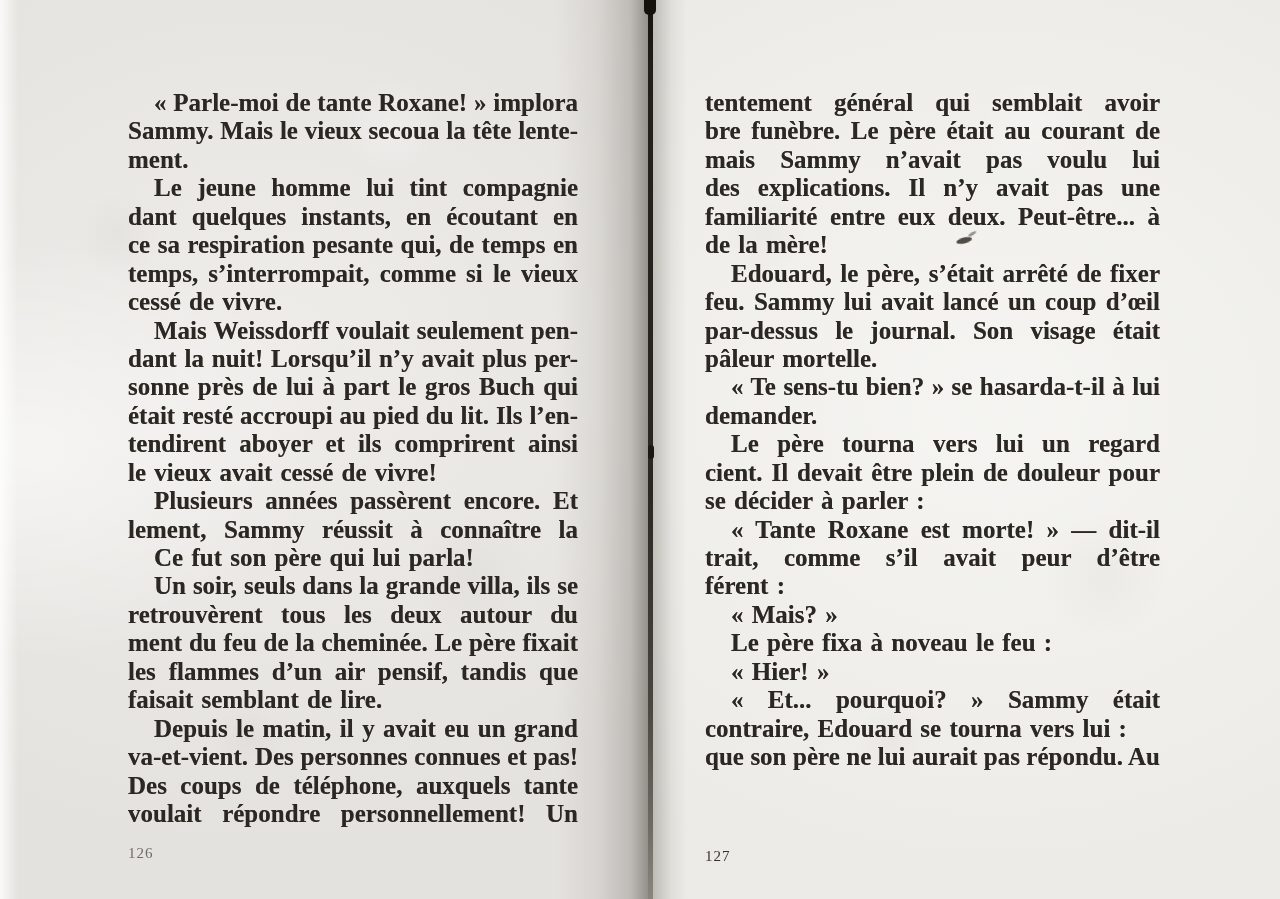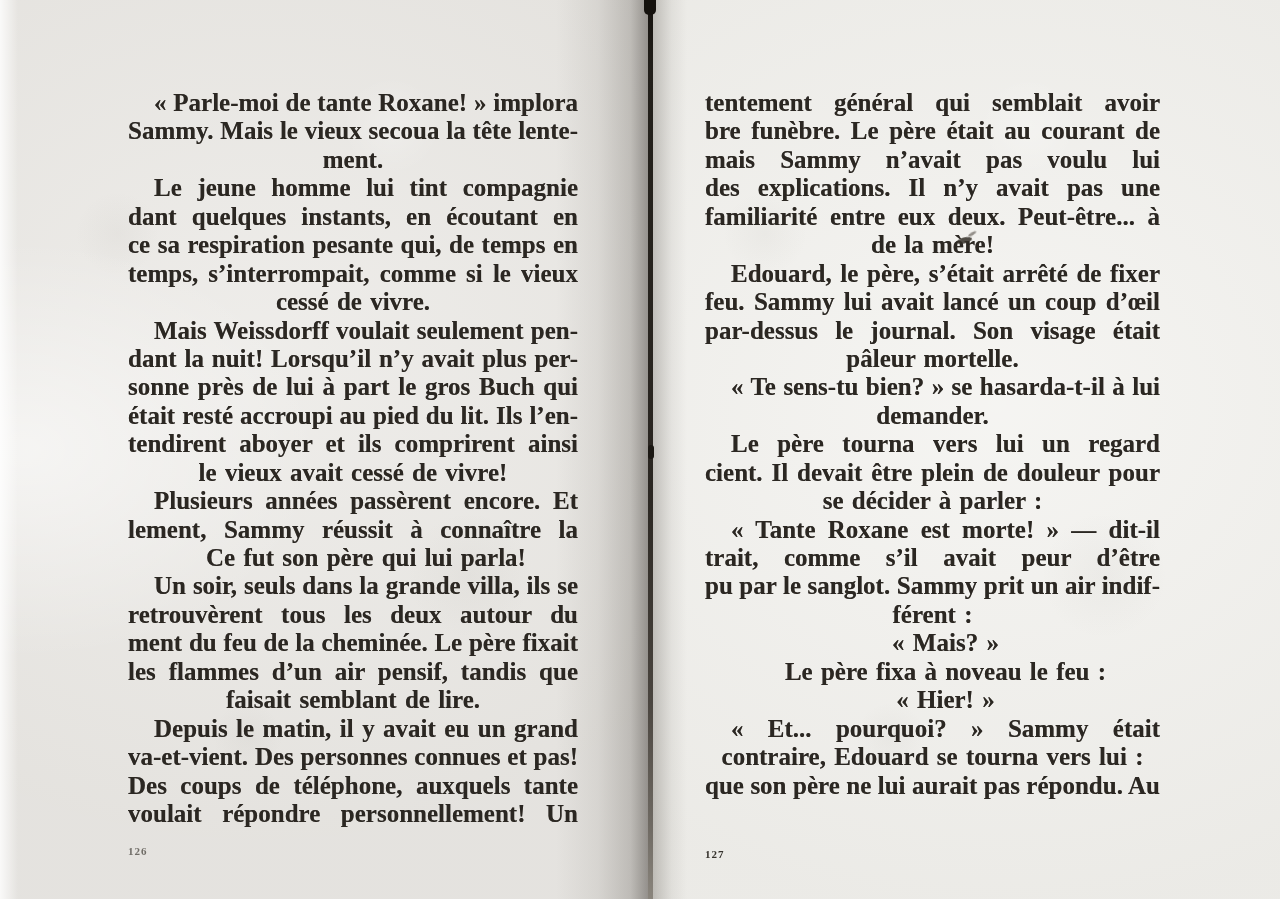--- a/index.html
+++ b/index.html
@@ -68,29 +68,29 @@
   
   .text-col {
     position: absolute; top: 51px;
     font-size: 25px; line-height: 28.45px; font-weight: bold;
     color: #2b2722;
     text-shadow: 0 0 0.5px rgba(43,39,34,0.55);
     margin-top: 38px;
   }
   .text-col-left  { left: 128px; width: 450px; }
   .text-col-right { left: 705px; width: 455px; }
-  .line { height: 28.45px; white-space: nowrap; text-align: center; word-spacing: 2px; }
+  .line { height: 28.45px; white-space: nowrap; text-align: left; word-spacing: 2px; }
   .line.just {
     white-space: normal; text-align: justify; text-align-last: justify;
     text-justify: inter-word; word-spacing: normal; overflow: hidden;
   }
   .line.ind { padding-left: 26px; }
   
   .page-num {
-    position: absolute; font-size: 11px; font-weight: bold; letter-spacing: 1px;
+    position: absolute; font-size: 15px; font-weight: normal; letter-spacing: 1px;
   }
   .page-num-left  { left: 128px; top: 845px; color: #706d67; }
   .page-num-right { left: 705px; top: 848px; width: 455px; color: #35322c; }
   
   .smudge {
     position: absolute; left: 953px; top: 233px; width: 26px; height: 13px;
     transform: rotate(-14deg); filter: blur(0.5px); pointer-events: none;
   }
   .smudge::before {
     content: ""; position: absolute; left: 3px; top: 4px; width: 16px; height: 6px;
@@ -158,21 +158,20 @@
       <div class="line just">feu. Sammy lui avait lancé un coup d’œil</div>
       <div class="line just">par-dessus le journal. Son visage était d’une</div>
       <div class="line">pâleur mortelle.</div>
       <div class="line ind just">« Te sens-tu bien? » se hasarda-t-il à lui</div>
       <div class="line">demander.</div>
       <div class="line ind just">Le père tourna vers lui un regard incons-</div>
       <div class="line just">cient. Il devait être plein de douleur pour</div>
       <div class="line">se décider à parler :</div>
       <div class="line ind just">« Tante Roxane est morte! » — dit-il d’un</div>
       <div class="line just">trait, comme s’il avait peur d’être interrom-</div>
-      <div class="line just">pu par le sanglot. Sammy prit un air indif-</div>
       <div class="line">férent :</div>
       <div class="line ind">« Mais? »</div>
       <div class="line ind">Le père fixa à noveau le feu :</div>
       <div class="line ind">« Hier! »</div>
       <div class="line ind just">« Et... pourquoi? » Sammy était convaincu</div>
       <div class="line">contraire, Edouard se tourna vers lui :</div>
       <div class="line just">que son père ne lui aurait pas répondu. Au</div>
     </div>
 
   <div class="smudge"></div>

